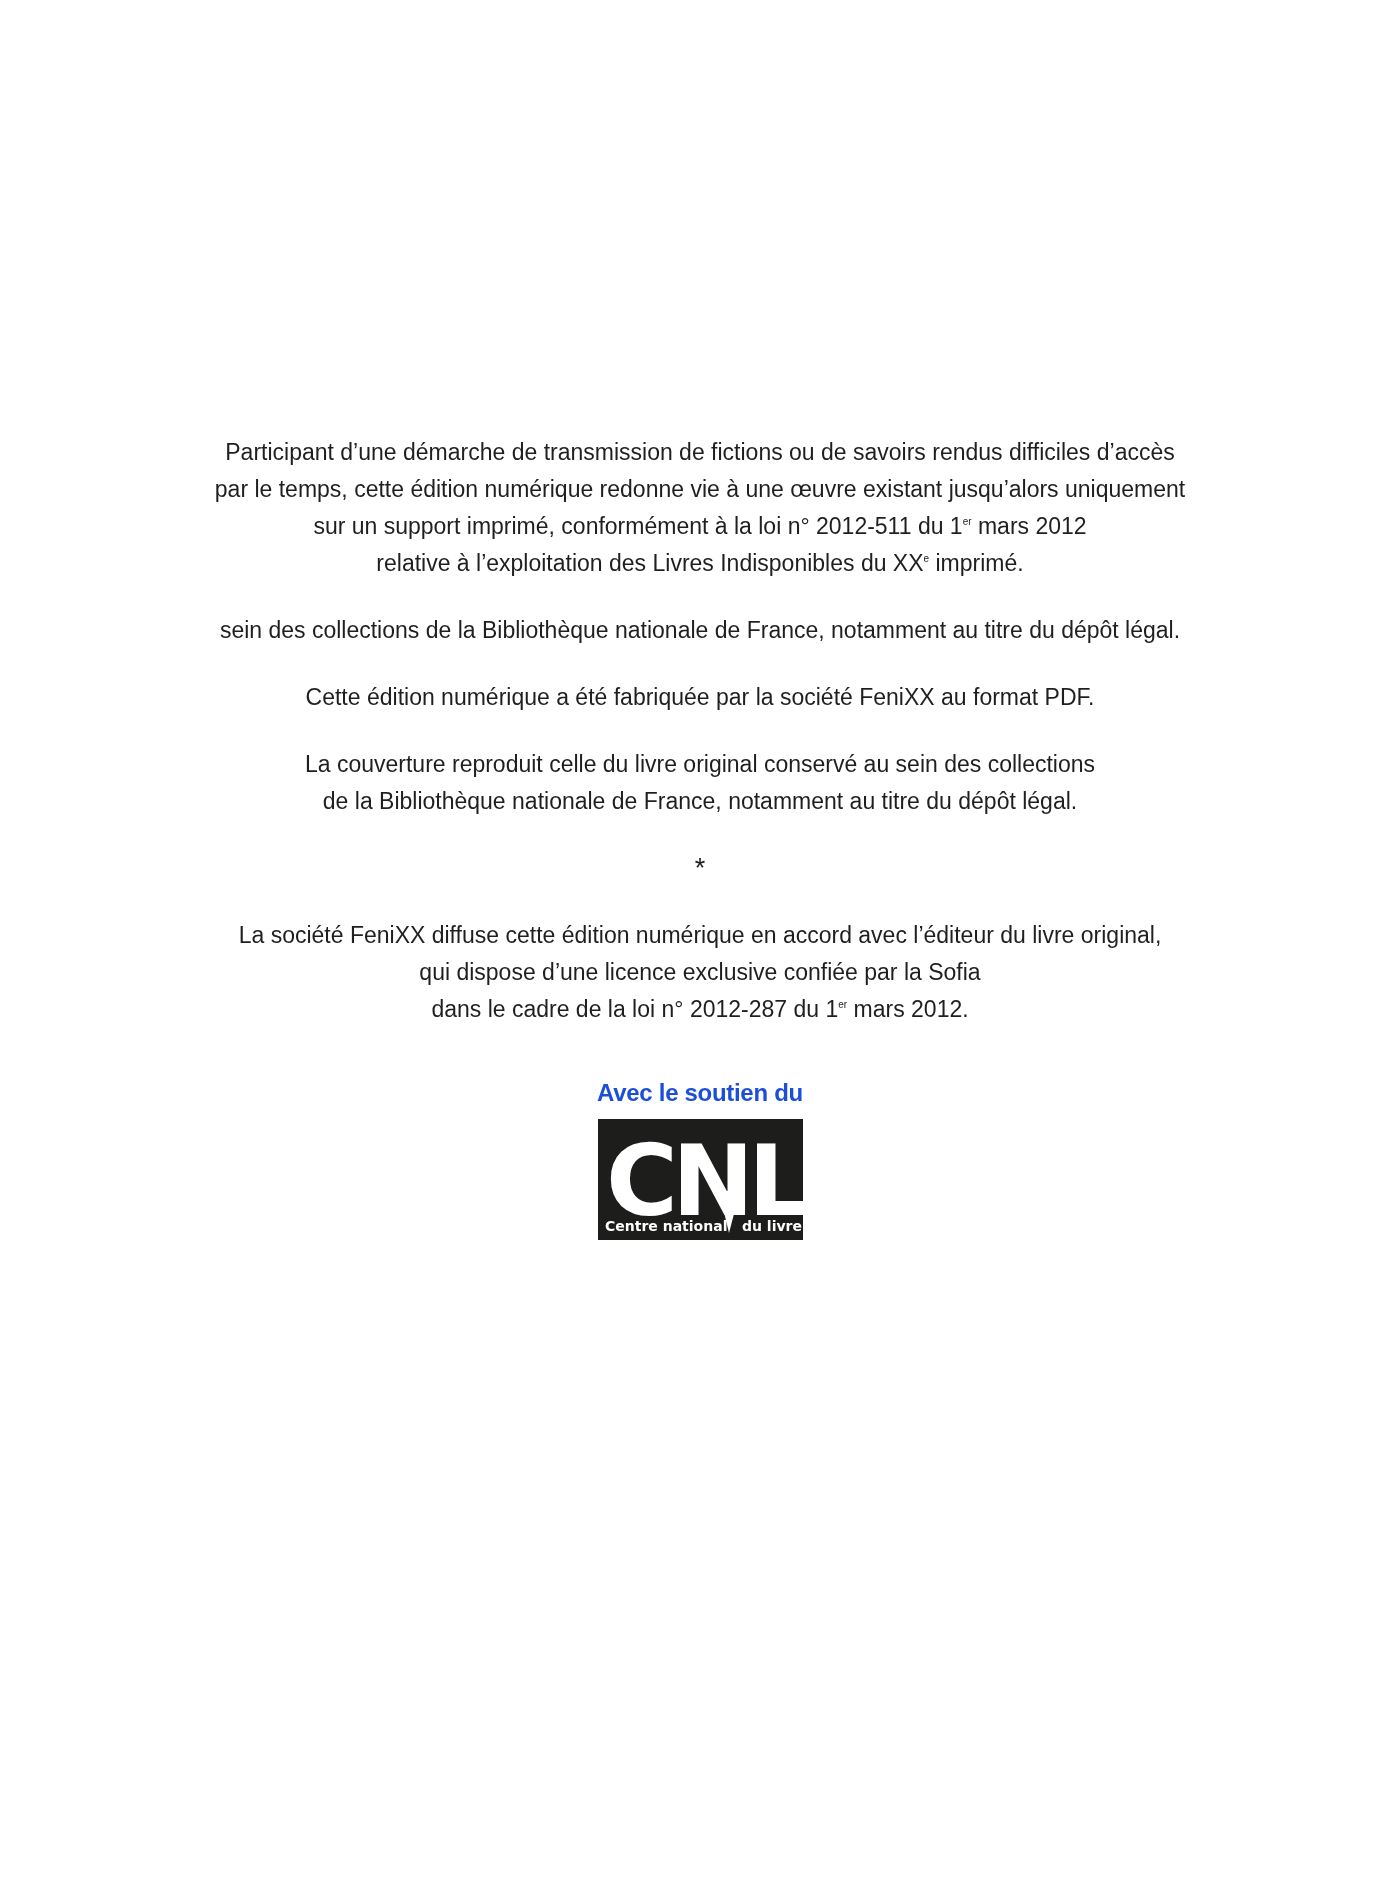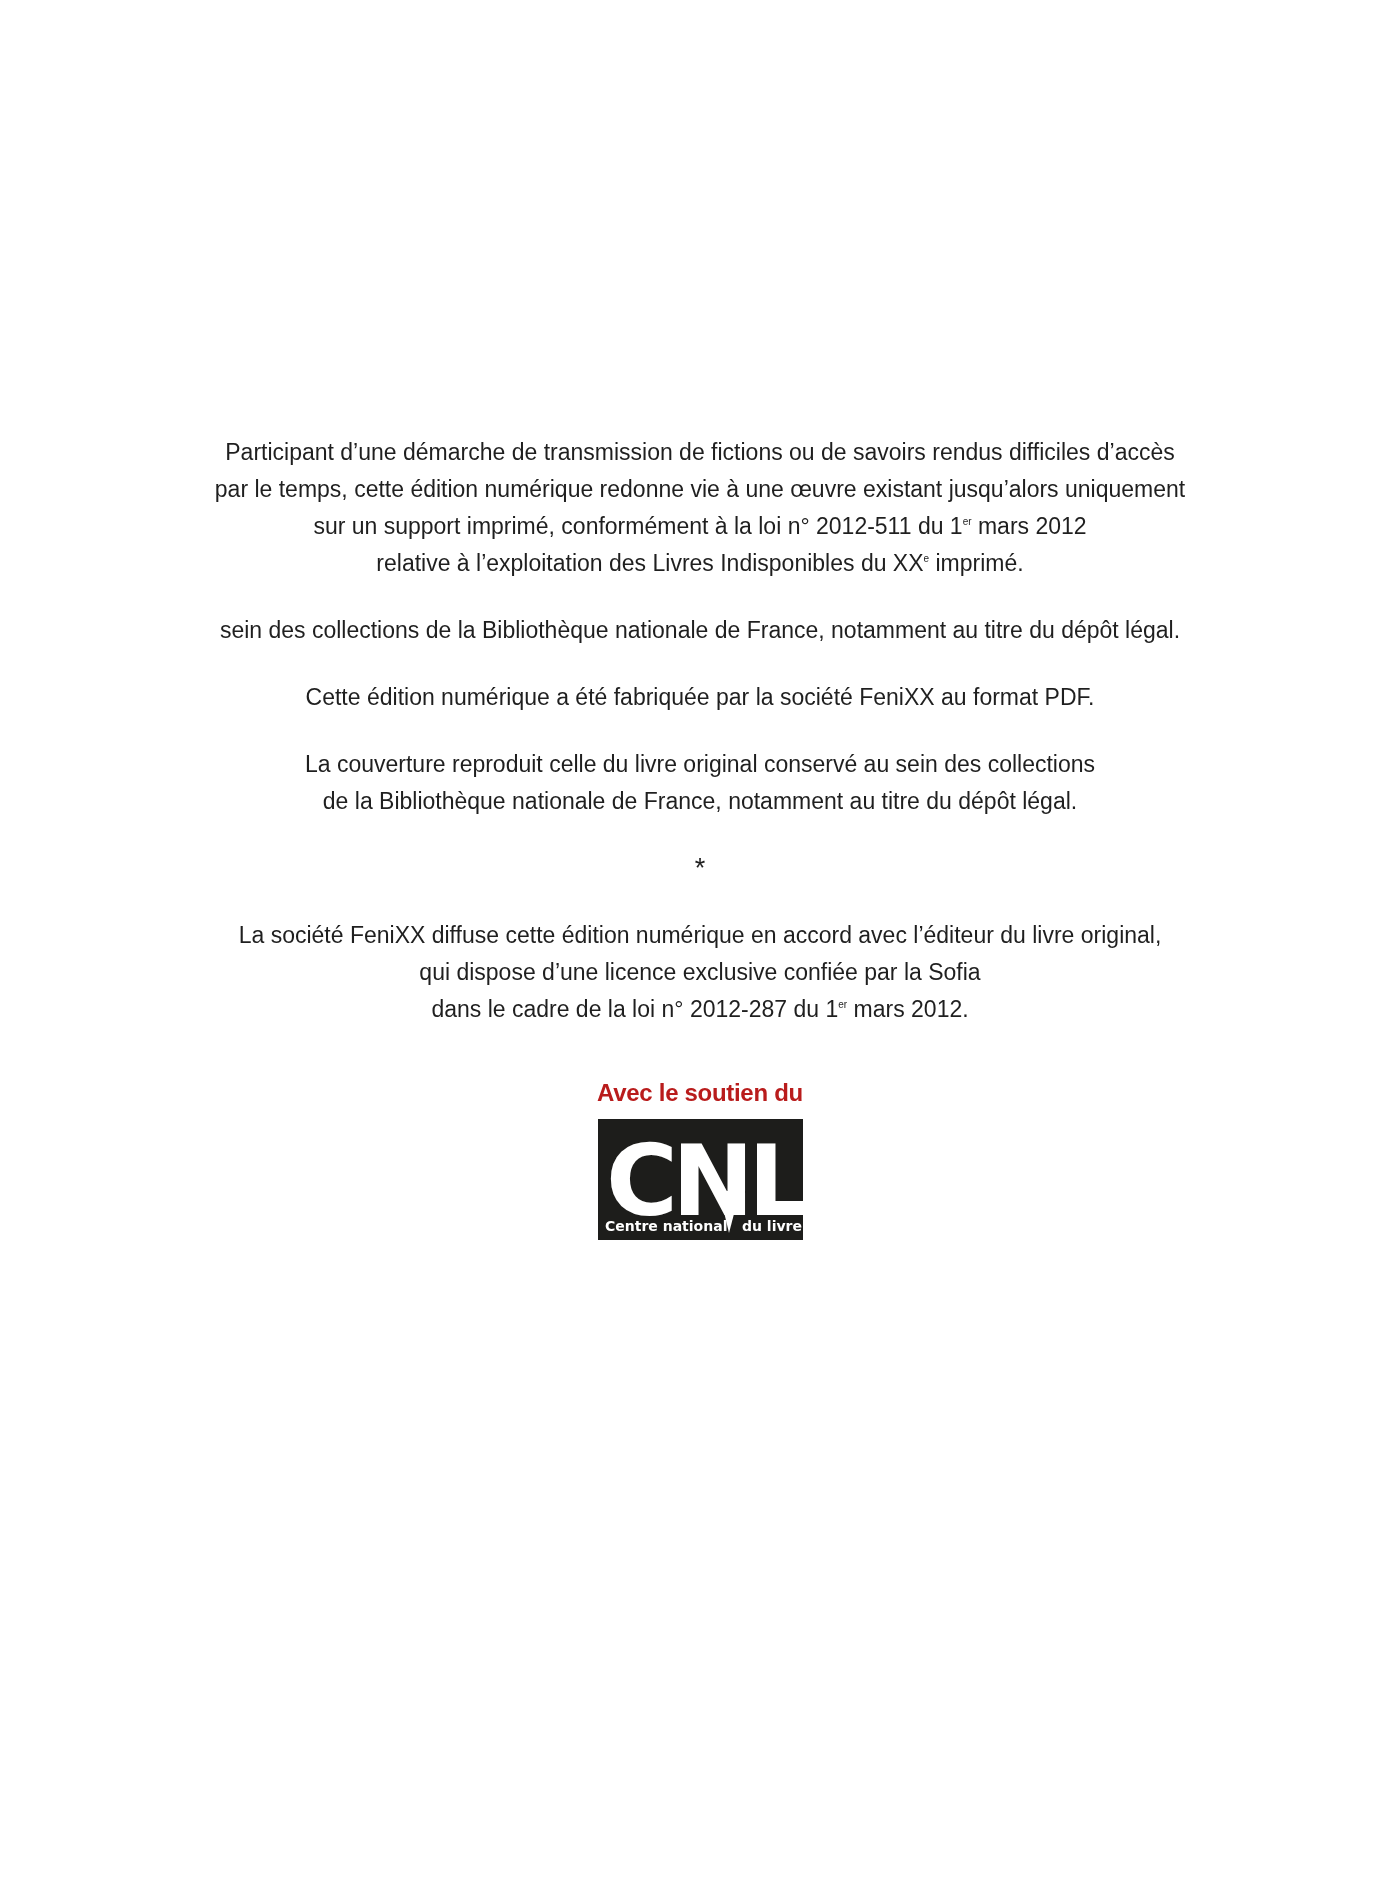--- a/index.html
+++ b/index.html
@@ -33,21 +33,21 @@
   .separator {
     font-size: 27px;
     line-height: 37px;
     margin: 30px 0;
   }
   .logo-block { margin-top: 50px; }
   .support {
     font-size: 24px;
     font-weight: 700;
     letter-spacing: -0.3px;
-    color: #b91c1c;
+    color: #1d4ed8;
     line-height: 29px;
   }
   .cnl-svg {
     display: block;
     margin: 12px auto 0 auto;
   }
 </style>
 </head>
 <body>
 

